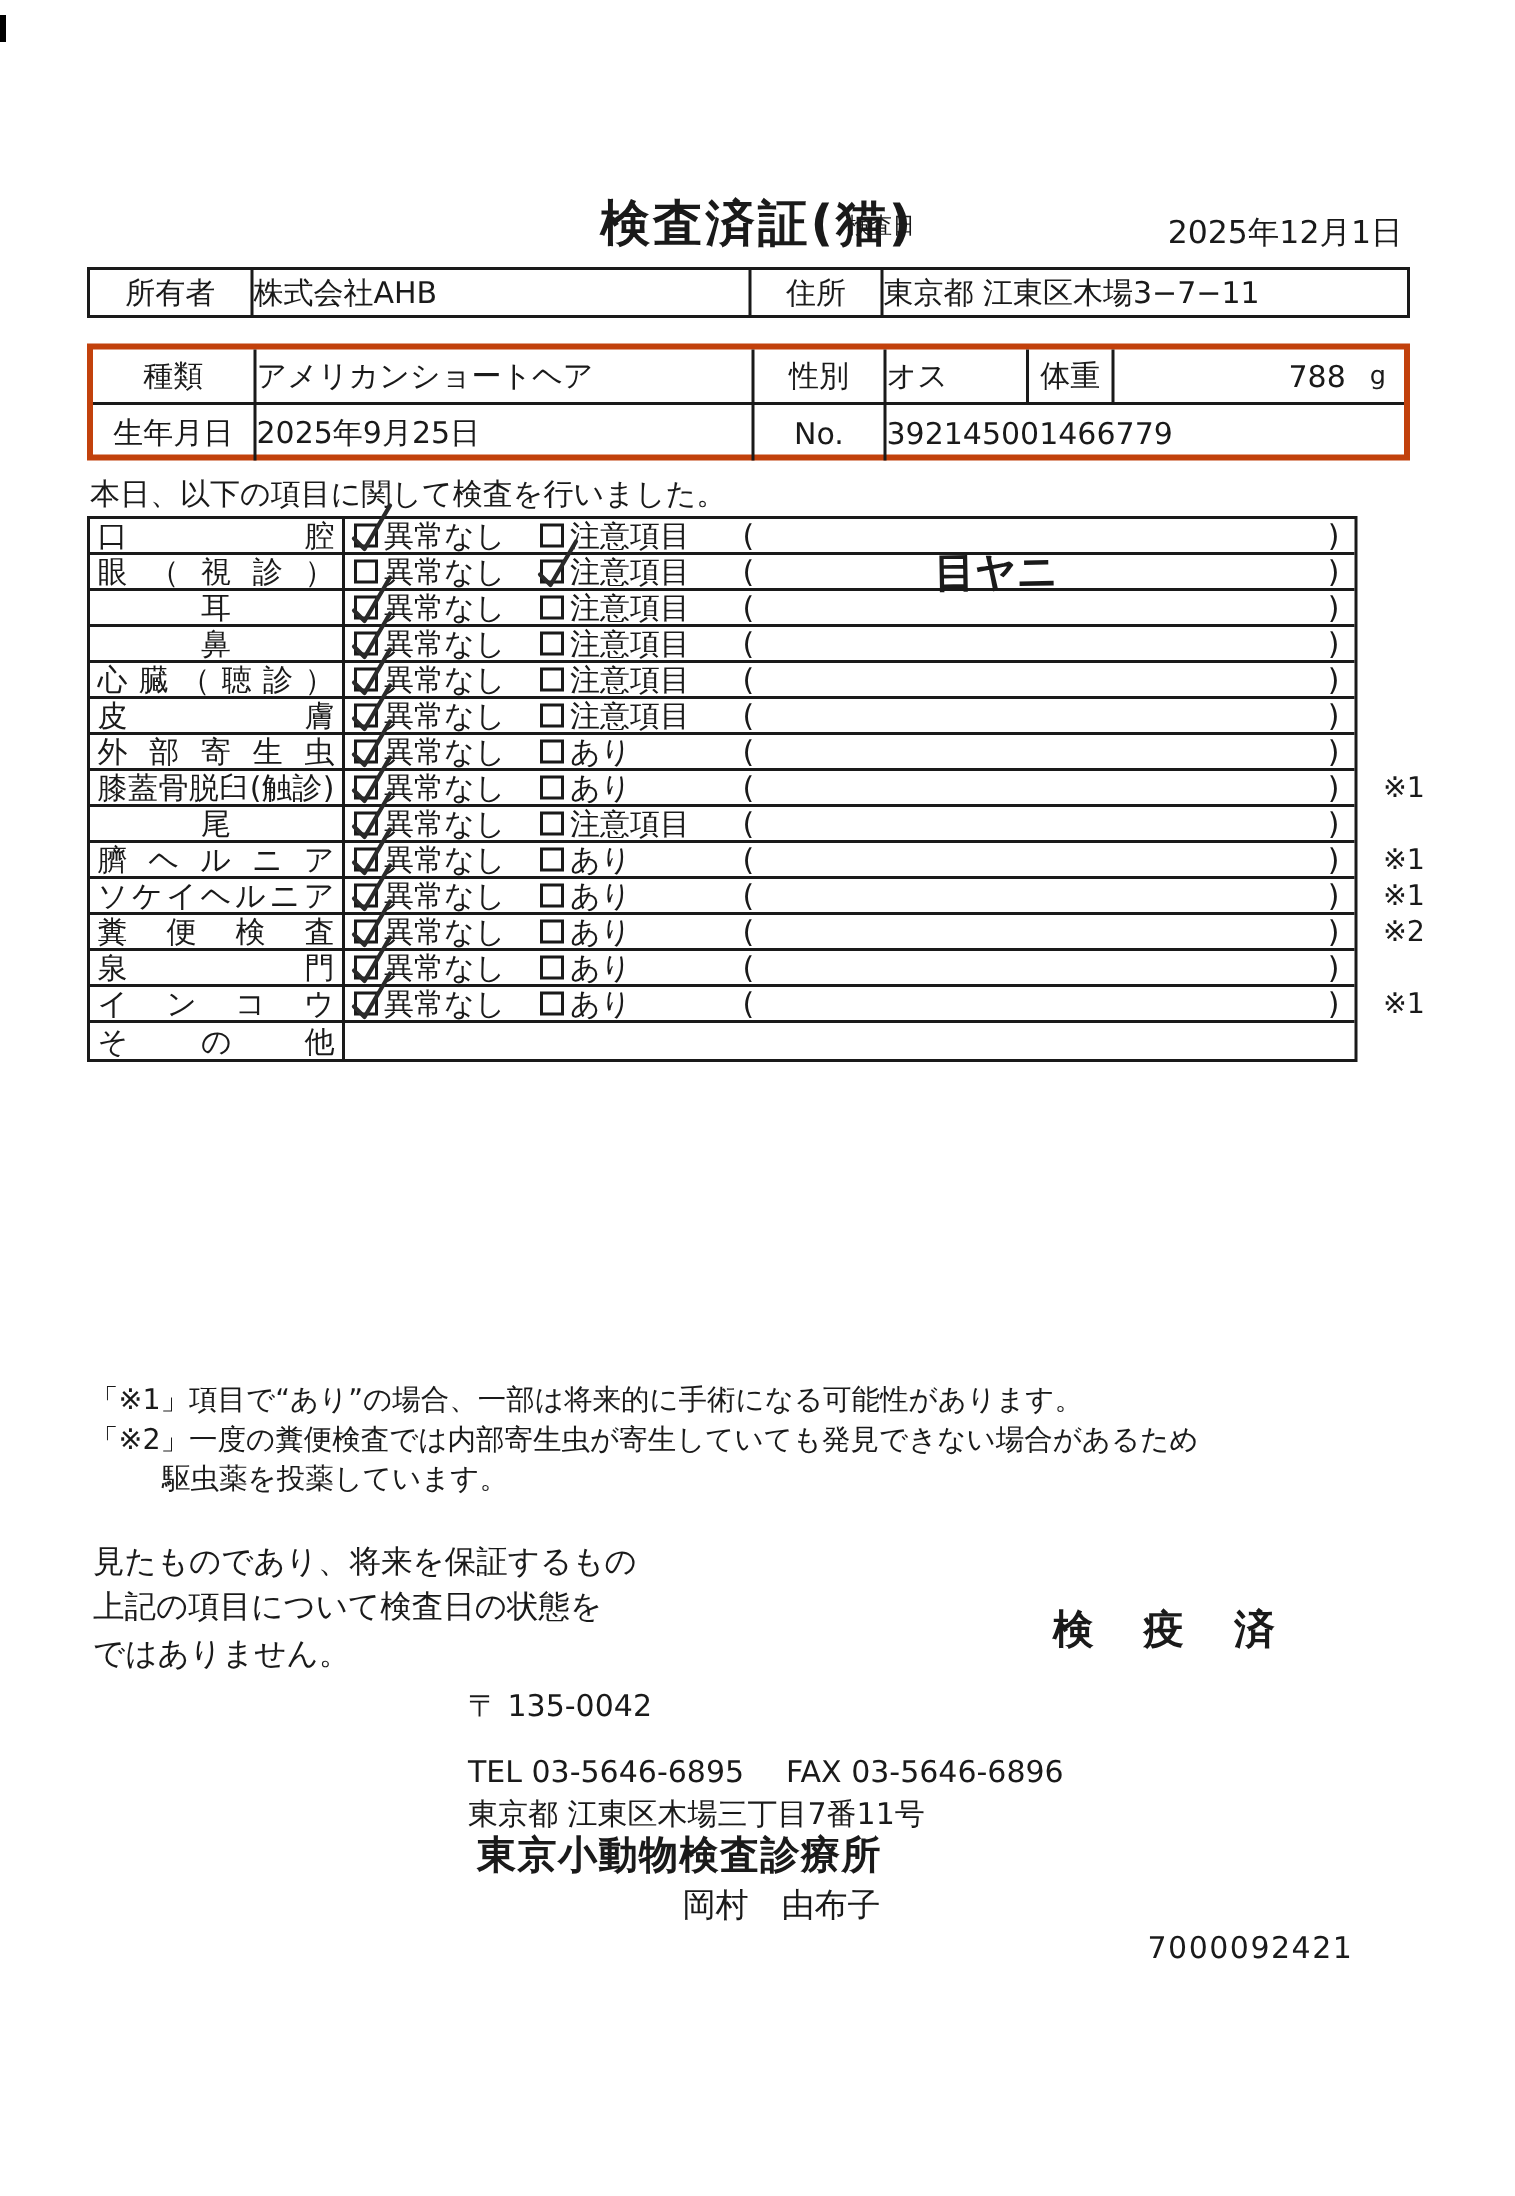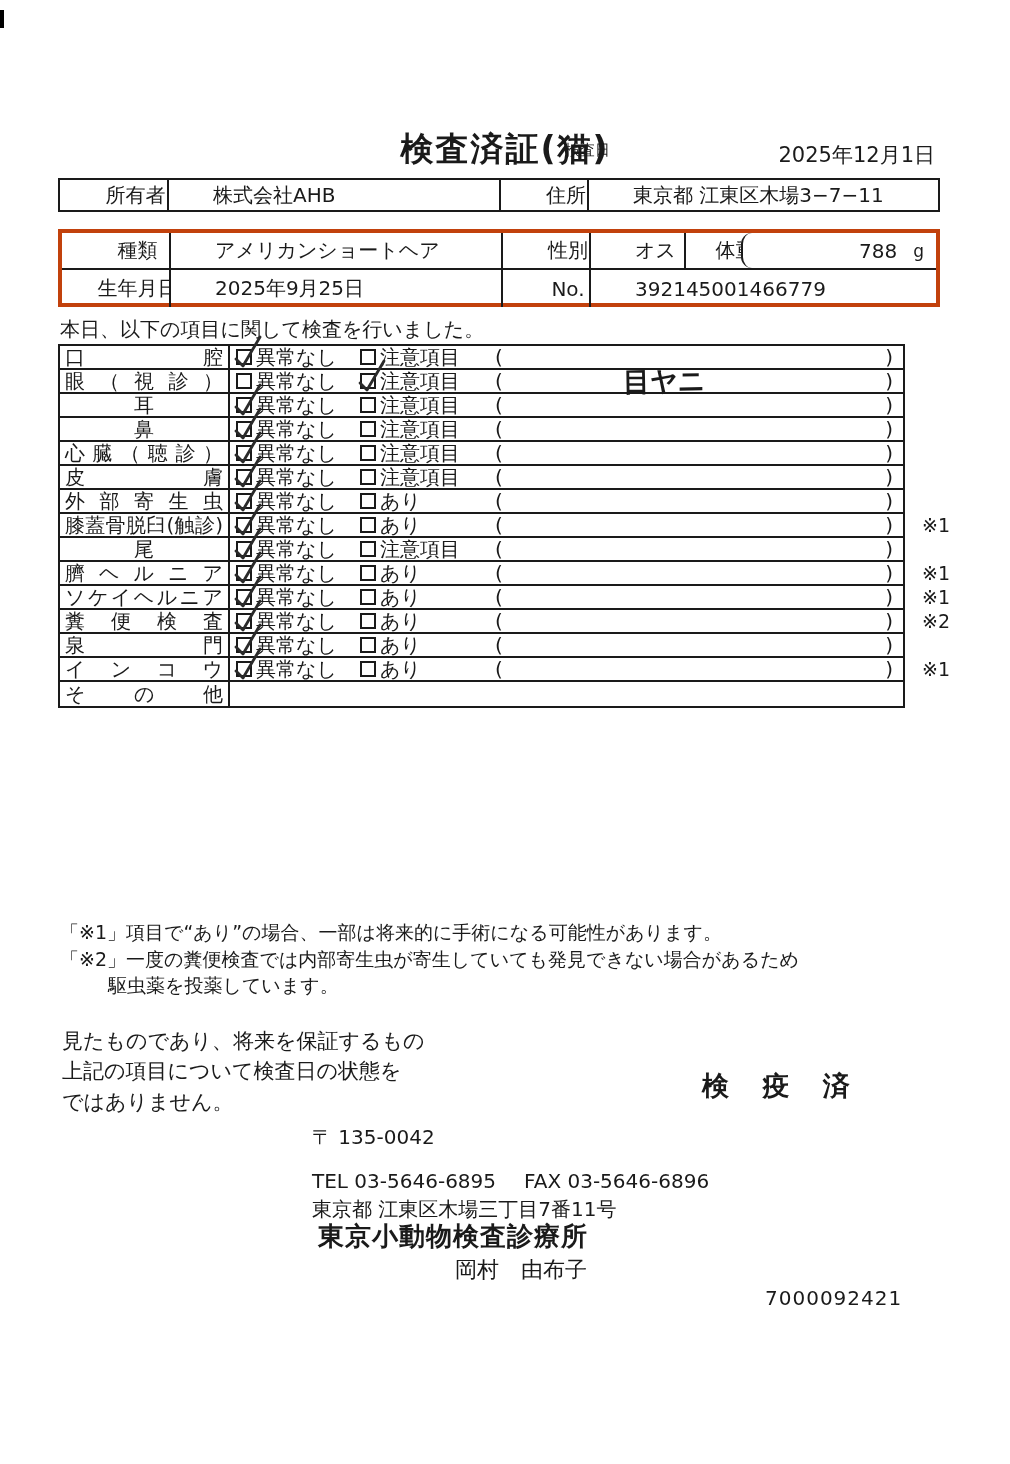--- a/index.html
+++ b/index.html
@@ -16,24 +16,24 @@
   .examdate-value { position:absolute; right:75px; top:141px; font-size:21px; }
 
   
   .tableA { position:absolute; left:58px; top:178px; width:882px; height:34px;
             border:2px solid #1a1a1a; display:grid; grid-template-columns:107px 332px 88px 1fr; }
   .tableB { position:absolute; left:58px; top:229px; width:882px; height:78px;
             border:4px solid #c2410c; }
   .tbrow { display:grid; height:37px; }
   .tbrow1 { grid-template-columns:107px 332px 88px 95px 57px 1fr; border-bottom:2px solid #1a1a1a; }
   .tbrow2 { grid-template-columns:107px 332px 88px 1fr; }
-  .hcell { display:flex; align-items:center; justify-content:center; font-size:20px; border-left:2px solid #1a1a1a; overflow:hidden; white-space:nowrap;padding-left:44px; }
+  .hcell { display:flex; align-items:center; justify-content:center; font-size:20px; border-left:2px solid #1a1a1a; overflow:hidden; white-space:nowrap; }
   .hcell:first-child { border-left:none; }
   .vcell { justify-content:flex-start; }
-  .wcell { justify-content:flex-end; padding-right:12px;border-radius:11px; }
+  .wcell { justify-content:flex-end; padding-right:12px; }
   .wunit { font-size:17px; margin-left:16px; }
 
   .intro { position:absolute; left:60px; top:316px; font-size:20px; font-weight:500; }
 
   
   .mtable { position:absolute; left:58px; top:344px; width:847px; border:2px solid #1a1a1a; }
   .mrow { display:flex; height:24px; border-bottom:2px solid #1a1a1a; position:relative; align-items:center; }
   .mrow:last-child { border-bottom:none; }
   .lblcell { width:170px; border-right:2px solid #1a1a1a; display:flex; align-items:center; padding:0 5px; font-size:20px; overflow:hidden; }
   .lbl-inner { width:100%; white-space:nowrap; }

